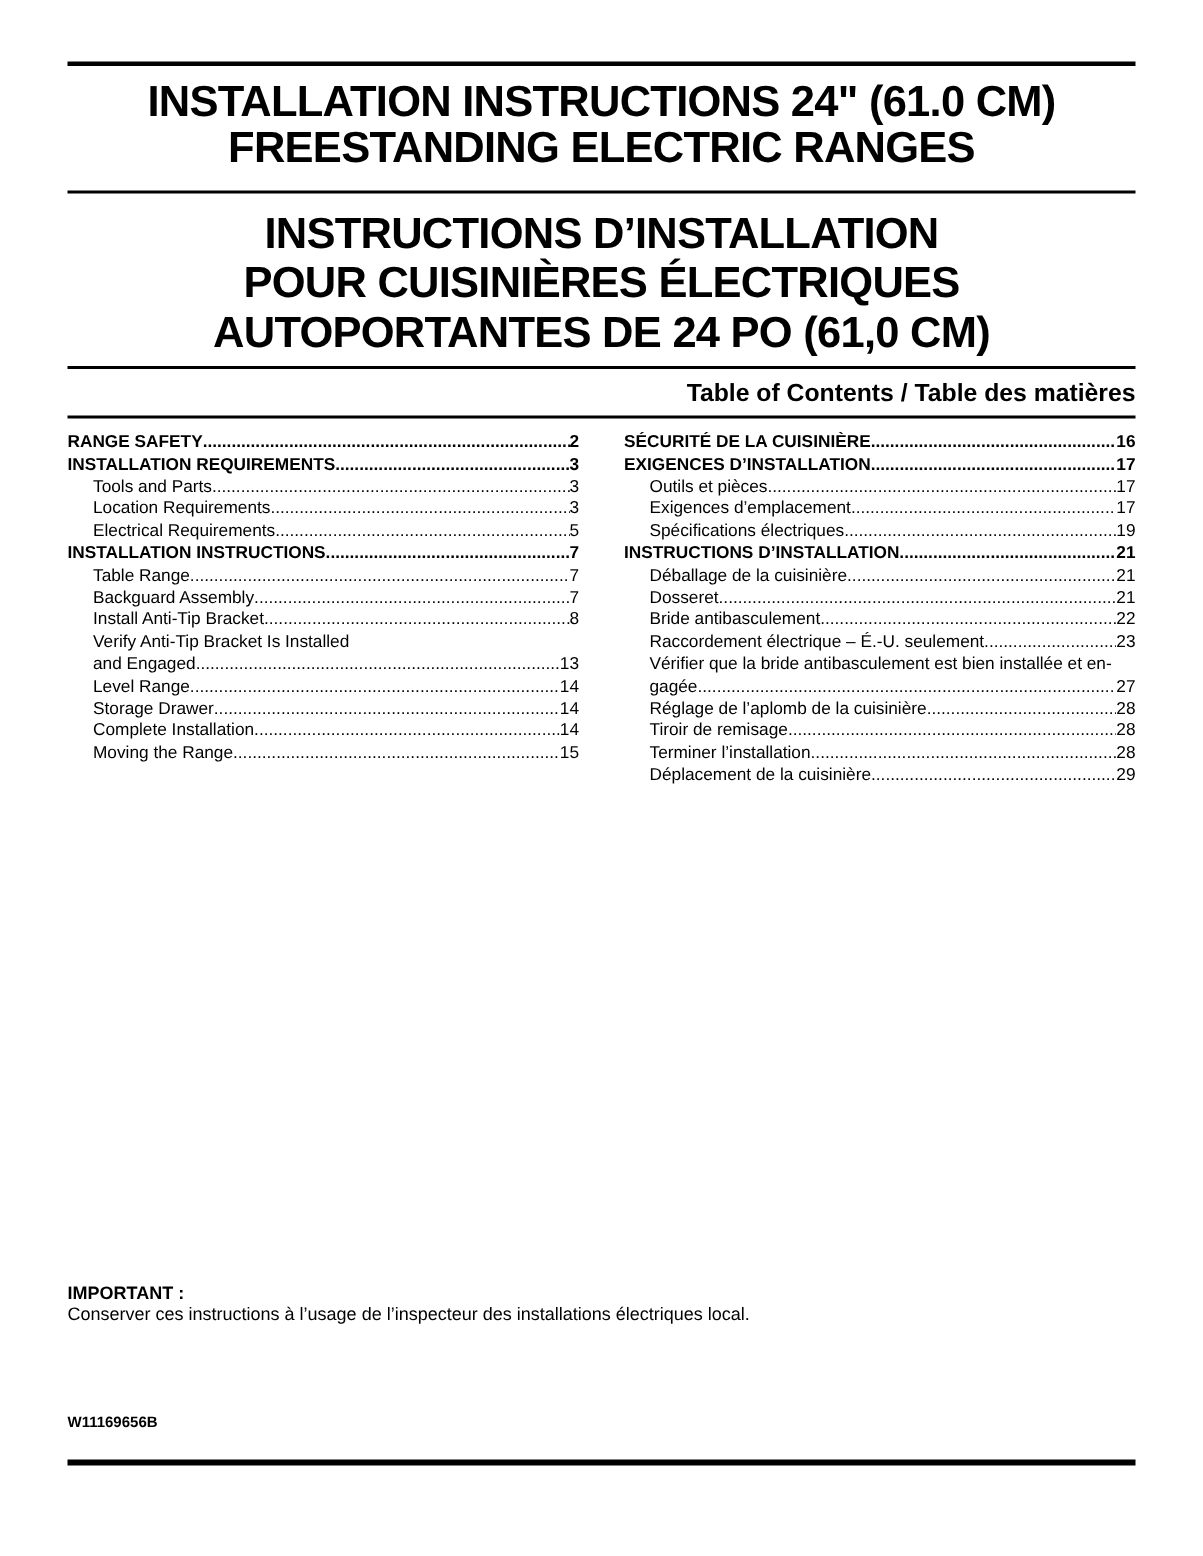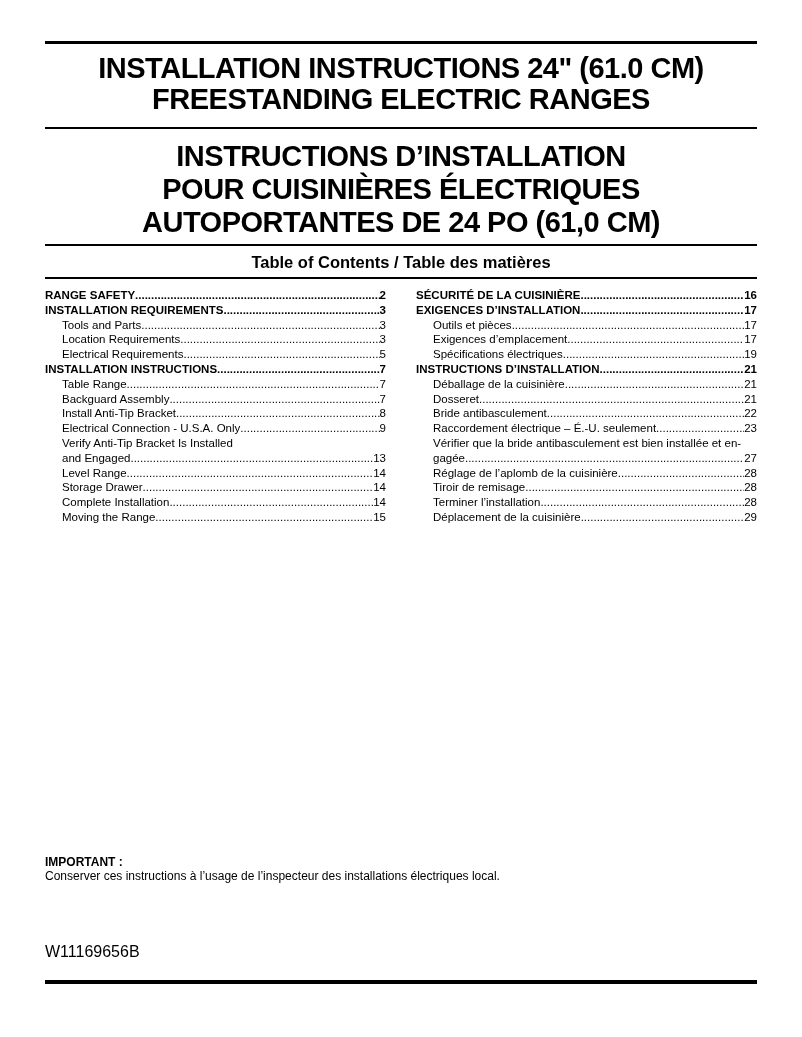--- a/index.html
+++ b/index.html
@@ -18,21 +18,21 @@
   .rule-mid { height: 2px; }
   .rule-bottom { height: 4px; margin-top: 19px; }
 
   .title { text-align: center; font-weight: bold; letter-spacing: -0.5px; }
   .title-en { font-size: 29px; line-height: 31px; margin-top: 9px; }
   .rule-after-en { margin-top: 12px; }
   .title-fr { font-size: 29px; line-height: 33px; margin-top: 11px; }
   .rule-after-fr { margin-top: 5px; }
 
   .toc-heading {
-    text-align: center;
+    text-align: right;
     font-weight: bold;
     font-size: 16.5px;
     line-height: 20px;
     margin-top: 6px;
     margin-bottom: 5px;
   }
 
   .toc-columns { display: flex; gap: 30px; margin-top: 9px; }
   .toc-col { flex: 1; min-width: 0; }
   .toc-entry {
@@ -49,21 +49,21 @@
   .toc-dots::after {
     content: "........................................................................................................................................................................................................";
   }
   .toc-page { white-space: nowrap; }
 
   .notes { margin-top: 330px; }
   .note-label { font-weight: bold; font-size: 12px; line-height: 14px; }
   .note-text { font-size: 12px; line-height: 14px; }
   .note + .note { margin-top: 17px; }
 
-  .part-number { font-weight: normal; font-size: 16px; margin-top: 60px; }
+  .part-number { font-weight: bold; font-size: 10px; margin-top: 60px; }
 </style>
 </head>
 <body>
 
 <div class="page">
 
   <div class="rule rule-top"></div>
 
   <header class="title title-en">
     <div>INSTALLATION INSTRUCTIONS 24" (61.0 CM)</div>
@@ -123,25 +123,20 @@
         </div>
         <div class="toc-entry indent">
           <span class="toc-label">Backguard Assembly</span>
           <span class="toc-dots"></span>
           <span class="toc-page">7</span>
         </div>
         <div class="toc-entry indent">
           <span class="toc-label">Install Anti-Tip Bracket</span>
           <span class="toc-dots"></span>
           <span class="toc-page">8</span>
-        </div>
-        <div class="toc-entry indent">
-          <span class="toc-label">Electrical Connection - U.S.A. Only</span>
-          <span class="toc-dots"></span>
-          <span class="toc-page">9</span>
         </div>
         <div class="toc-entry indent">
           <span class="toc-label">Verify Anti-Tip Bracket Is Installed</span>
         </div>
         <div class="toc-entry indent">
           <span class="toc-label">and Engaged</span>
           <span class="toc-dots"></span>
           <span class="toc-page">13</span>
         </div>
         <div class="toc-entry indent">

